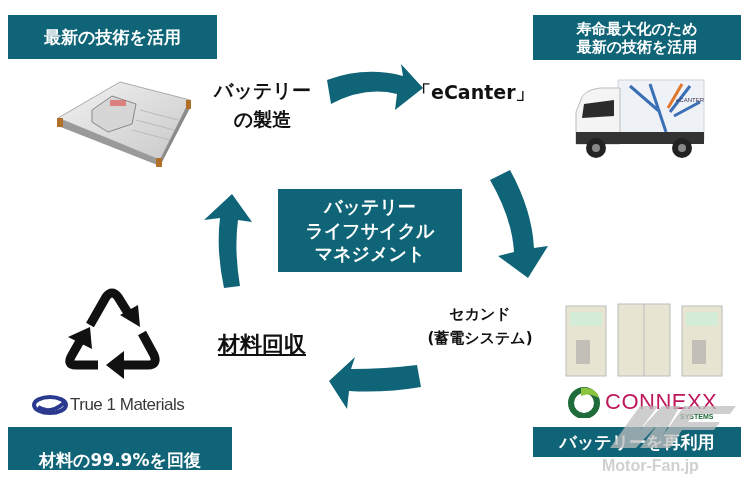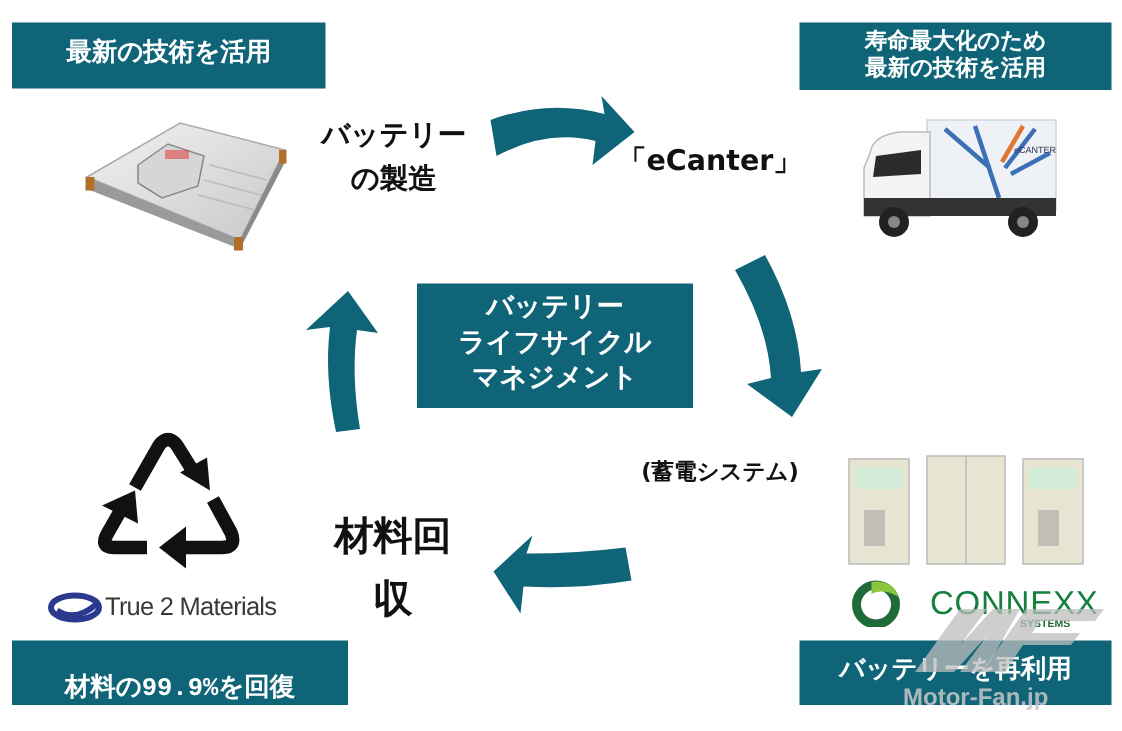--- a/index.html
+++ b/index.html
@@ -1,20 +1,20 @@
 <!DOCTYPE html>
 <html><head>
 <meta charset="utf-8">
 <style>
   html, body { margin:0; padding:0; background:#ffffff; }
   body { width:748px; height:487px; position:relative; overflow:hidden;
          font-family:"DejaVu Sans", sans-serif; color:#111; }
   .tealbox { position:absolute; background:#0f6577; color:#fff; display:flex;
              flex-direction:column; align-items:center; justify-content:center;
-             font-weight:bold; text-align:center; line-height:1.2;font-family:Liberation Mono, monospace; }
+             font-weight:bold; text-align:center; line-height:1.2; }
   .label { position:absolute; text-align:center; font-weight:bold; color:#111; line-height:1.6; }
   .arrow { position:absolute; }
   .img { position:absolute; }
   .logo-text { position:absolute; font-family:"Liberation Sans", sans-serif; }
   .watermark { position:absolute; font-family:"Liberation Sans", sans-serif; font-weight:bold; color:rgba(200,200,200,0.85); }
 </style>
 </head>
 <body>
 
 <div class="tealbox" style="left:8px; top:15px; width:209px; height:44px; font-size:17px;">
@@ -23,44 +23,45 @@
 
 <div class="tealbox" style="left:533px; top:15px; width:208px; height:45px; font-size:15px;">
   <span>寿命最大化のため</span>
   <span>最新の技術を活用</span>
 </div>
 
 <div class="tealbox" style="left:8px; top:427px; width:224px; height:43px; font-size:17px;justify-content:flex-end;">
   <span>材料の99.9%を回復</span>
 </div>
 
-<div class="tealbox" style="left:533px; top:427px; width:208px; height:43px; font-size:17px;">
+<div class="tealbox" style="left:533px; top:427px; width:208px; height:30px; font-size:17px;">
   <span>バッテリーを再利用</span>
 </div>
 
 <div class="tealbox" style="left:278px; top:189px; width:184px; height:83px; font-size:18px; line-height:1.3;">
   <span>バッテリー</span>
   <span>ライフサイクル</span>
   <span>マネジメント</span>
 </div>
 
 <div class="label" style="left:200px; top:76px; width:125px; font-size:19px; line-height:1.55;">
   <div>バッテリー</div>
   <div>の製造</div>
 </div>
 
-<div class="label" style="left:412px; top:92px; width:110px; font-size:19px; line-height:1.65;">
+<div class="label" style="left:412px; top:77px; width:110px; font-size:19px; line-height:1.65;">
   <div>「eCanter」</div>
 </div>
 
 <div class="label" style="left:410px; top:302px; width:140px; font-size:15px; line-height:1.6;">
+  <div>セカンド</div>
   <div>(蓄電システム)</div>
 </div>
 
-<div class="label" style="left:212px; top:338px; width:100px; font-size:26px;">
+<div class="label" style="left:212px; top:327px; width:100px; font-size:22px;text-decoration:underline;">
   <div>材料回収</div>
 </div>
 
 <svg class="arrow" style="left:325px; top:58px;" width="100" height="55" viewBox="0 0 100 55">
   <path d="M2 22 Q40 8 78 18 L76 6 L98 30 L70 52 L72 36 Q40 28 6 46 Z" fill="#0f6577"></path>
 </svg>
 
 <svg class="arrow" style="left:490px; top:160px;" width="60" height="120" viewBox="0 0 60 120">
   <path d="M0 20 L20 10 Q42 50 44 88 L58 86 L38 118 L8 96 L24 92 Q22 58 0 20 Z" fill="#0f6577"></path>
 </svg>
@@ -115,37 +116,37 @@
   </g>
   <polygon points="58,30 76,20 78,42" fill="#111"></polygon>
   <polygon points="62,66 62,94 44,80" fill="#111"></polygon>
   <polygon points="6,52 28,42 30,64" fill="#111"></polygon>
 </svg>
 
 <svg class="img" style="left:32px; top:393px;" width="36" height="24" viewBox="0 0 36 24">
   <ellipse cx="18" cy="12" rx="16" ry="8" fill="none" stroke="#2b3a8f" stroke-width="4"></ellipse>
   <path d="M6 14 Q18 22 32 10" stroke="#2b3a8f" stroke-width="4" fill="none"></path>
 </svg>
-<div class="logo-text" style="left:70px; top:395px; font-size:17px; color:#3a3a3a; letter-spacing:-0.5px;">True 2 Materials</div>
+<div class="logo-text" style="left:70px; top:395px; font-size:17px; color:#3a3a3a; letter-spacing:-0.5px;">True 1 Materials</div>
 
 <svg class="img" style="left:560px; top:300px;" width="170" height="80" viewBox="0 0 170 80">
   <rect x="6" y="6" width="40" height="70" fill="#e8e4d2" stroke="#bbb"></rect>
   <rect x="10" y="12" width="32" height="14" fill="#d3ecd8"></rect>
   <rect x="58" y="4" width="52" height="72" fill="#e8e4d2" stroke="#bbb"></rect>
   <line x1="84" y1="4" x2="84" y2="76" stroke="#bbb"></line>
   <rect x="122" y="6" width="40" height="70" fill="#e8e4d2" stroke="#bbb"></rect>
   <rect x="126" y="12" width="32" height="14" fill="#d3ecd8"></rect>
   <rect x="16" y="40" width="14" height="24" fill="#999" opacity="0.5"></rect>
   <rect x="132" y="40" width="14" height="24" fill="#999" opacity="0.5"></rect>
 </svg>
 
 <svg class="img" style="left:567px; top:384px;" width="34" height="34" viewBox="0 0 34 34">
   <circle cx="17" cy="19" r="13" fill="none" stroke="#1f6b3a" stroke-width="6"></circle>
   <path d="M14 4 Q28 2 32 14 Q22 8 14 12 Z" fill="#8cc63f"></path>
 </svg>
-<div class="logo-text" style="left:620px; top:389px; font-size:22px; color:#15803d; letter-spacing:0.5px;">CONNEXX</div>
+<div class="logo-text" style="left:605px; top:389px; font-size:22px; color:#be185d; letter-spacing:0.5px;">CONNEXX</div>
 <div class="logo-text" style="left:680px; top:413px; font-size:7px; color:#1f6b3a; font-weight:bold;">SYSTEMS</div>
 
 <svg class="img" style="left:600px; top:400px;" width="140" height="50" viewBox="0 0 140 50">
   <polygon points="10,48 40,6 58,6 40,30 62,6 80,6 56,48 40,48 58,24 36,48" fill="rgba(190,190,190,0.75)"></polygon>
   <polygon points="84,6 136,6 130,14 94,14 88,22 120,22 114,30 82,30 70,48 54,48" fill="rgba(190,190,190,0.75)"></polygon>
 </svg>
 <div class="watermark" style="left:602px; top:457px; font-size:16px;">Motor-Fan.jp</div>
 
 </body></html>

